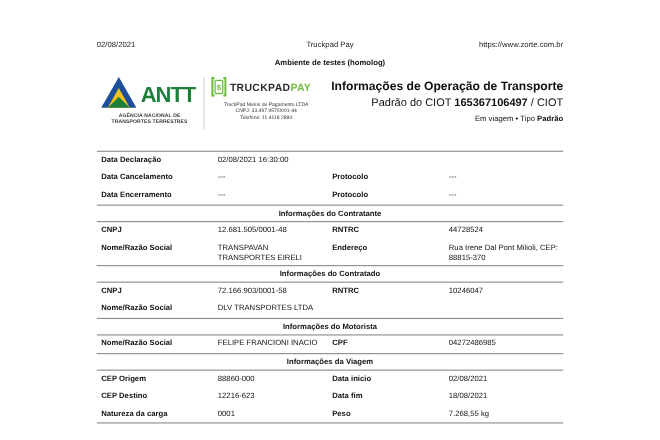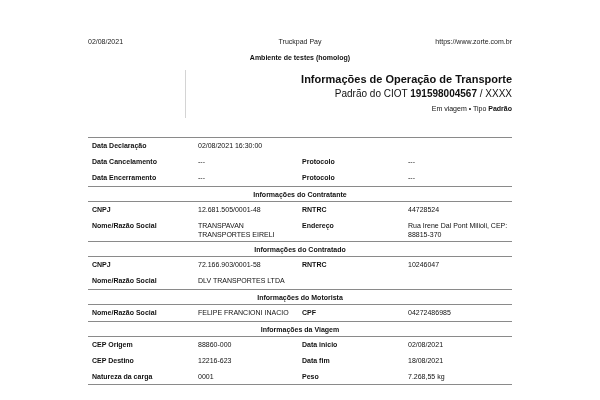--- a/index.html
+++ b/index.html
@@ -49,26 +49,52 @@
 
 <div class="print-header">
   <span class="ph-date">02/08/2021</span>
   <span class="ph-title">Truckpad Pay</span>
   <span class="ph-url">https://www.zorte.com.br</span>
 </div>
 
 <div class="env-banner">Ambiente de testes (homolog)</div>
 
 <div class="logos">
+  <div class="antt">
+    <svg width="40" height="34" viewBox="0 0 40 34">
+      <polygon points="18,2 34,30 2,30" fill="#1d4f9a"></polygon>
+      <polygon points="18,12 28,30 8,30" fill="#f2c21a"></polygon>
+      <polygon points="8,30 18,20 28,30" fill="#1c7f3a"></polygon>
+    </svg>
+    <span class="antt-word">ANTT</span>
+    <div class="antt-sub">
+      <div>AGÊNCIA NACIONAL DE</div>
+      <div>TRANSPORTES TERRESTRES</div>
+    </div>
+  </div>
   <div class="logo-divider"></div>
+  <div class="tp">
+    <svg class="tp-icon" viewBox="0 0 14 18">
+      <path d="M3,1 L1,1 L1,17 L3,17" fill="none" stroke="#6fbf3e" stroke-width="2"></path>
+      <path d="M11,1 L13,1 L13,17 L11,17" fill="none" stroke="#6fbf3e" stroke-width="2"></path>
+      <rect x="3.5" y="3" width="7" height="12" rx="1" fill="none" stroke="#6fbf3e" stroke-width="1.2"></rect>
+      <text x="7" y="12" text-anchor="middle" font-size="7" font-weight="bold" fill="#6fbf3e" font-family="Liberation Sans, sans-serif">$</text>
+    </svg>
+    <span class="tp-word"><span>TRUCKPAD</span><span class="pay">PAY</span></span>
+    <div class="tp-info">
+      <div>TruckPad Meios de Pagamento LTDA</div>
+      <div>CNPJ: 33.497.957/0001-44</div>
+      <div>Telefone: 11 4118 2880</div>
+    </div>
+  </div>
 </div>
 
 <div class="title-block">
   <div class="doc-title">Informações de Operação de Transporte</div>
-  <div class="ciot-line"><span>Padrão do CIOT </span><b>191598004567</b><span> / XXXX</span></div>
+  <div class="ciot-line"><span>Padrão do CIOT </span><b>165367106497</b><span> / CIOT</span></div>
   <div class="status-line"><span>Em viagem</span><span> • </span><span>Tipo </span><b>Padrão</b></div>
 </div>
 
 <div class="doc-table">
   <div class="row">
     <span class="c c1">Data Declaração</span>
     <span class="c c2">02/08/2021 16:30:00</span>
   </div>
   <div class="row">
     <span class="c c1">Data Cancelamento</span>

